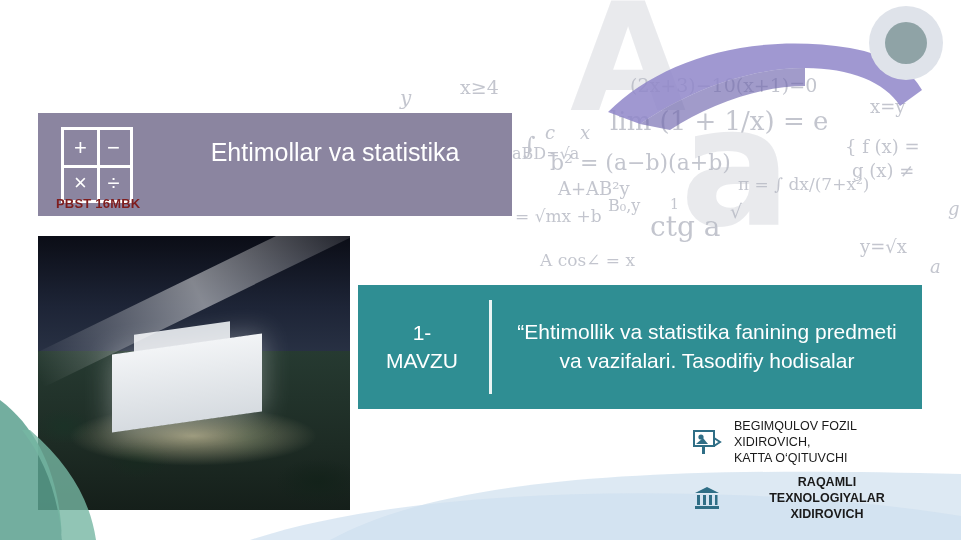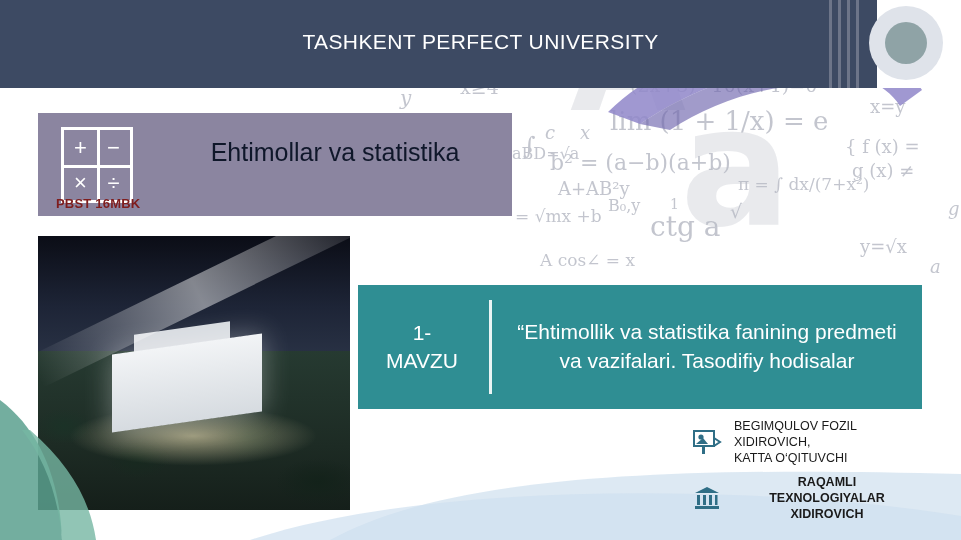--- a/index.html
+++ b/index.html
@@ -49,21 +49,21 @@
   .swoosh{position:absolute;left:600px;top:20px;width:330px;height:110px;pointer-events:none;}
 
   
   .subjectbar{
     position:absolute;left:38px;top:113px;width:474px;height:103px;
     background:#8b85a0;
   }
   .subjectbar .subject-text{
     position:absolute;left:120px;top:0;width:354px;height:78px;
     display:flex;align-items:center;justify-content:center;
-    color:#0f172a;font-size:25px;
+    color:#ffffff;font-size:25px;
   }
   .calcicon{
     position:absolute;left:23px;top:14px;width:66px;height:70px;
     border:3px solid #ffffff;
   }
   .calcicon .row{display:flex;width:100%;height:50%;}
   .calcicon .cell{
     flex:1;display:flex;align-items:center;justify-content:center;
     color:#ffffff;font-size:22px;line-height:1;
   }
@@ -185,30 +185,20 @@
   <svg class="bigghost" viewBox="0 0 340 300">
     <text x="10" y="120" font-family="DejaVu Sans, sans-serif" font-size="150" font-weight="bold" fill="#b9bcc6">A</text>
     <text x="120" y="235" font-family="DejaVu Sans, sans-serif" font-size="165" font-weight="bold" fill="#b9bcc6">a</text>
   </svg>
 
   <svg class="swoosh" viewBox="0 0 330 110">
     <path d="M8 92 C 60 40, 150 12, 250 28 C 290 35, 312 52, 322 70 L300 86 C285 62, 250 48, 205 48 C150 48, 90 70, 40 104 Z" fill="#8f86c9" opacity="0.85"></path>
     <path d="M40 104 C 90 70, 150 48, 205 48 L205 66 C160 66, 110 84, 70 110 Z" fill="#6f66ae" opacity="0.65"></path>
   </svg>
 
-  <div class="topbar">
-    <div class="title">TASHKENT PERFECT UNIVERSITY</div>
-    <div class="stripes">
-      <i style="left:0px;"></i>
-        <i style="left:9px;"></i>
-        <i style="left:18px;"></i>
-        <i style="left:27px;"></i>
-    </div>
-    <div class="rightblock"></div>
-  </div>
   <div class="circle-outer"></div>
   <div class="circle-inner"></div>
 
   <div class="subjectbar">
     <div class="calcicon">
       <div class="vline"></div>
         <div class="hline"></div>
       <div class="row">
         <div class="cell">+</div>
         <div class="cell">−</div>

